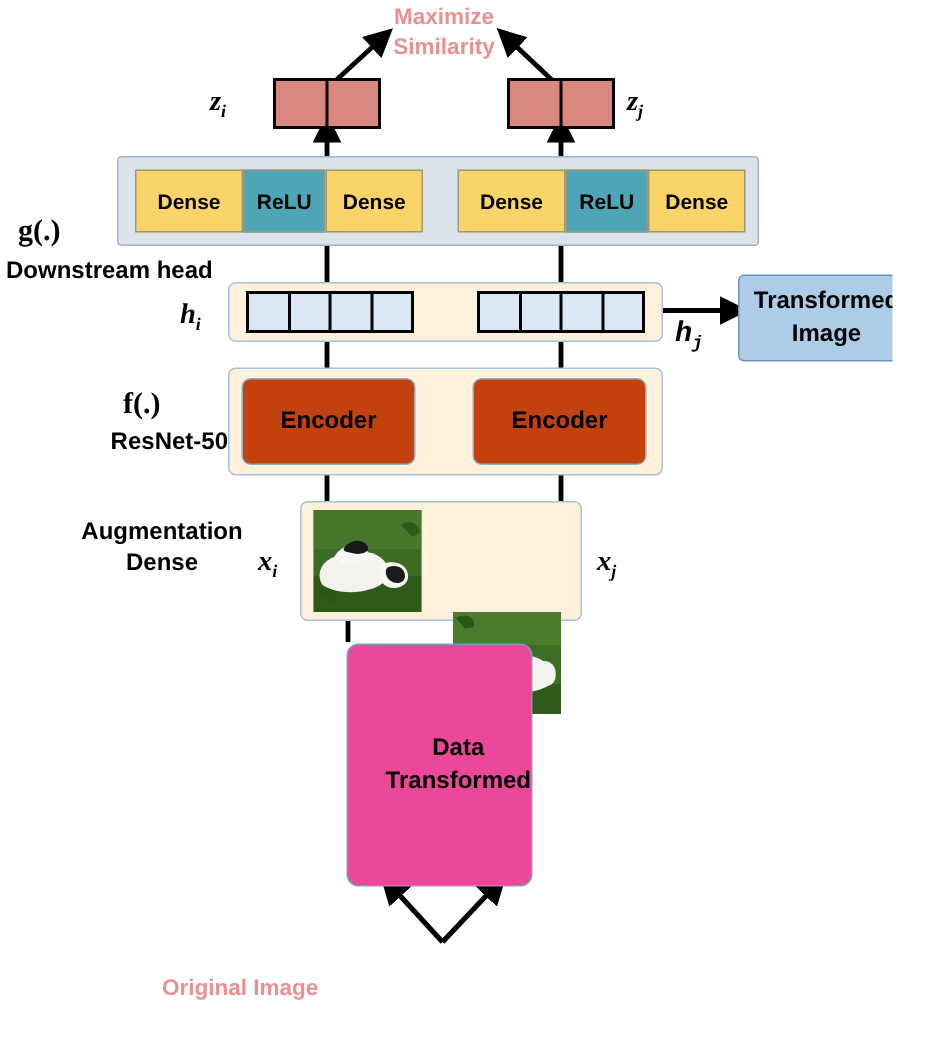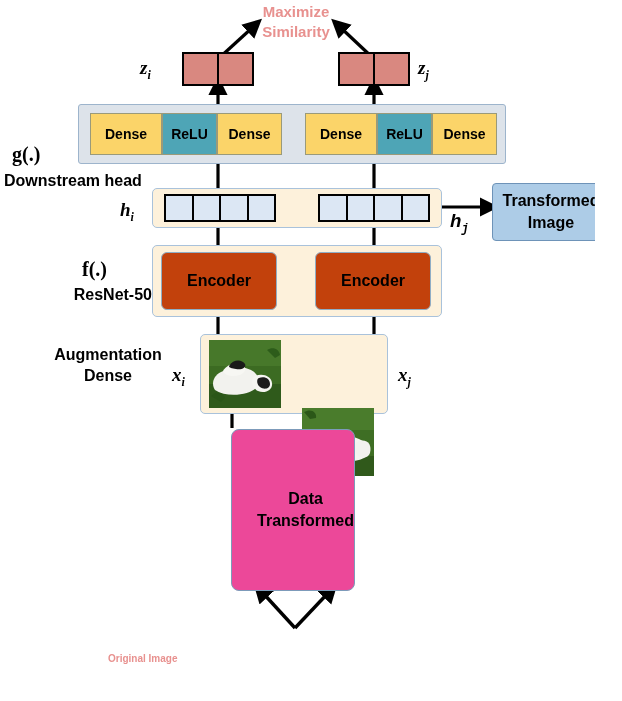--- a/index.html
+++ b/index.html
@@ -319,15 +319,15 @@
     <div>Dense</div>
   </div>
 
   <div class="abs dataaug" style="left:231px; top:429px; width:124px; height:162px;">
     <div>
       <div>Data</div>
       <div>Transformed</div>
     </div>
   </div>
 
-  <div class="abs lbl-pink" style="left:108px; top:649px; width:136px; text-align:left; font-size:10px;">Original Image</div>
+  <div class="abs lbl-pink" style="left:108px; top:649px; width:136px; text-align:left; font-size:15px;">Original Image</div>
 
 </div>
 
 </body></html>

